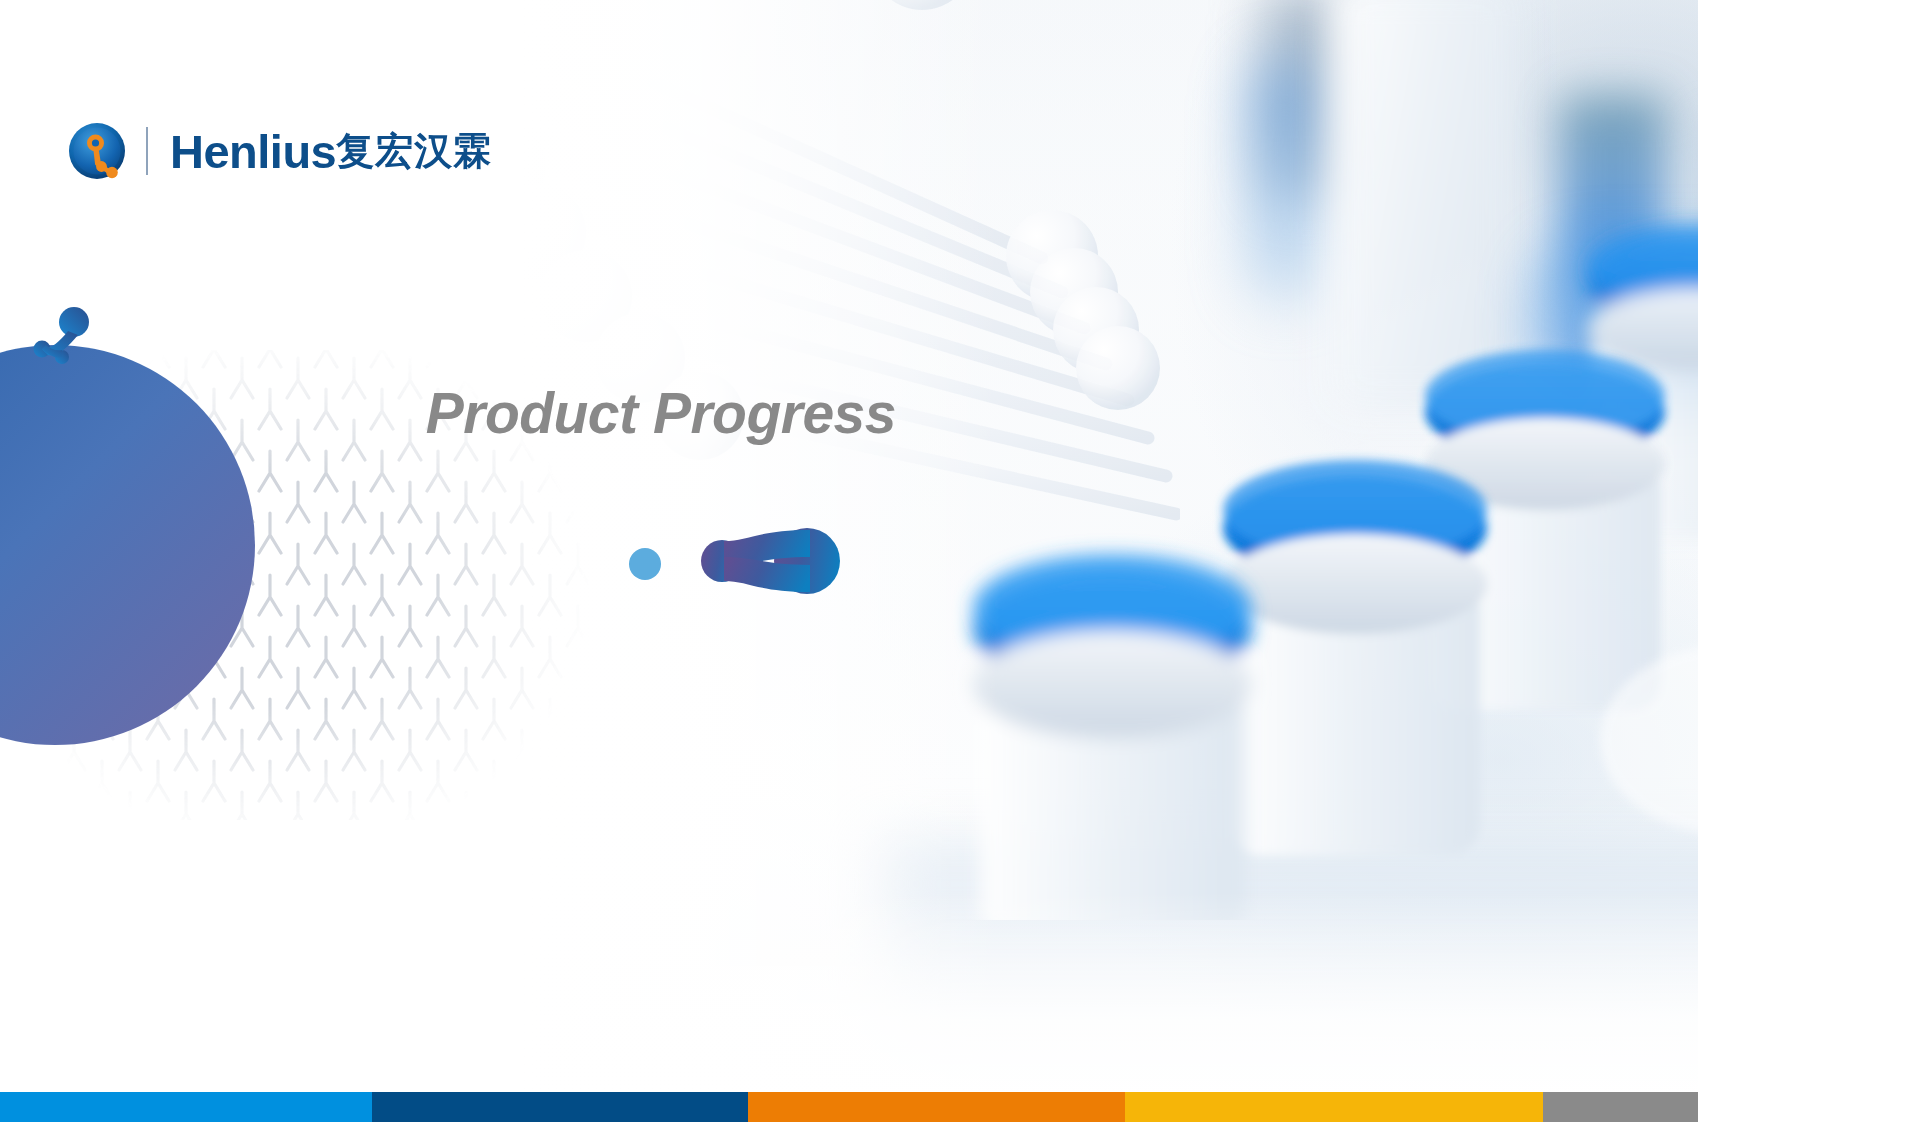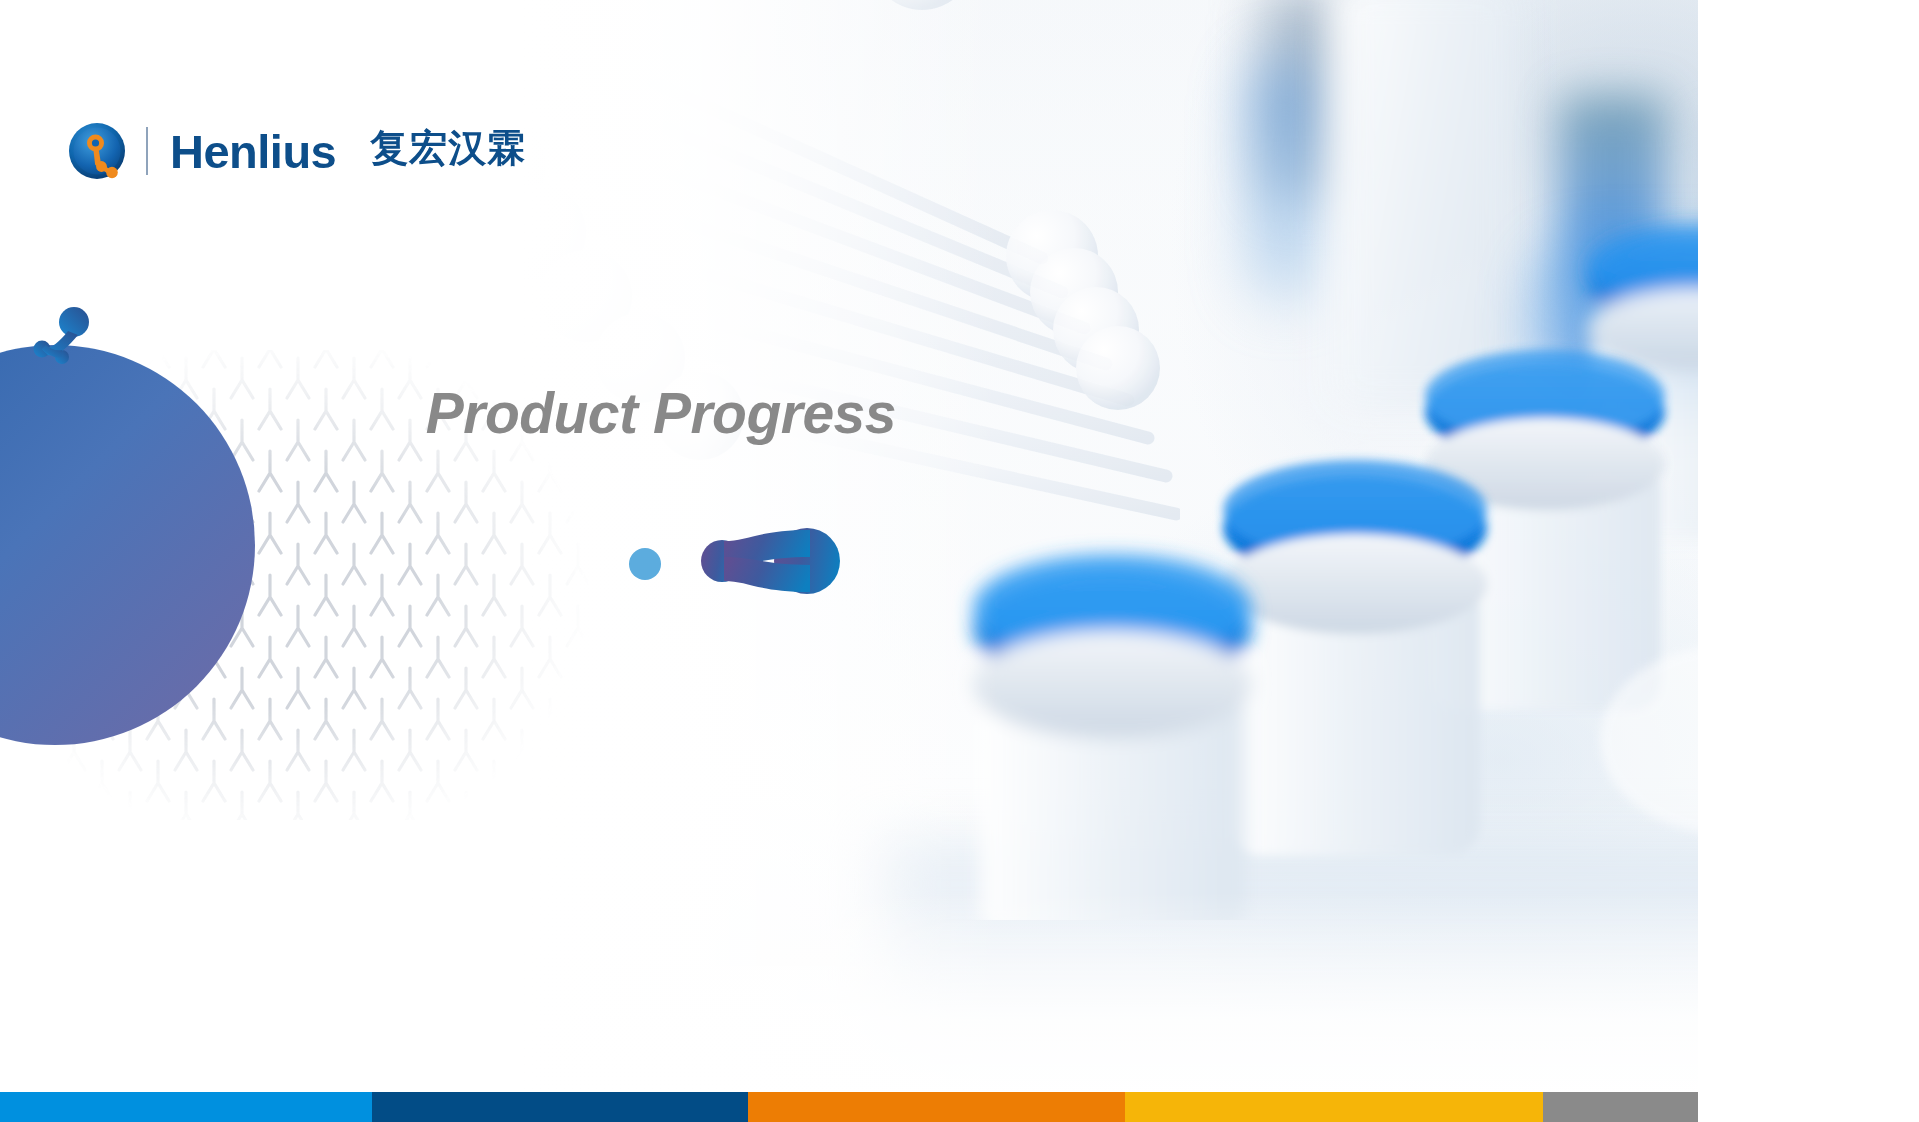--- a/index.html
+++ b/index.html
@@ -92,23 +92,23 @@
 
   
   .logo{position:absolute;left:68px;top:120px;height:62px;display:flex;align-items:center;}
   .logo-mark{width:58px;height:58px;position:relative;flex:0 0 auto;}
   .logo-divider{width:2px;height:48px;background:#8fa3bb;margin:0 22px 0 20px;flex:0 0 auto;}
   .logo-en{
     font-size:47px;font-weight:700;color:#0d4e8a;letter-spacing:-0.5px;
     line-height:1;white-space:nowrap;
   }
   .logo-cn{
-    font-size:38px;font-weight:700;color:#0d4e8a;margin-left:34px;
+    font-size:38px;font-weight:700;color:#0d4e8a;
     letter-spacing:1px;line-height:1;white-space:nowrap;
-    font-family:Liberation Mono, monospace;
+    font-family:Liberation Sans, sans-serif;
   }
 
   
   .headline{position:absolute;left:136px;top:374px;width:760px;}
   .title-cn{
     font-size:142px;font-weight:700;color:#0d5186;line-height:1.08;
     letter-spacing:10px;white-space:nowrap;
     font-family:"DejaVu Sans","Liberation Sans",sans-serif;
   }
   .title-en{

